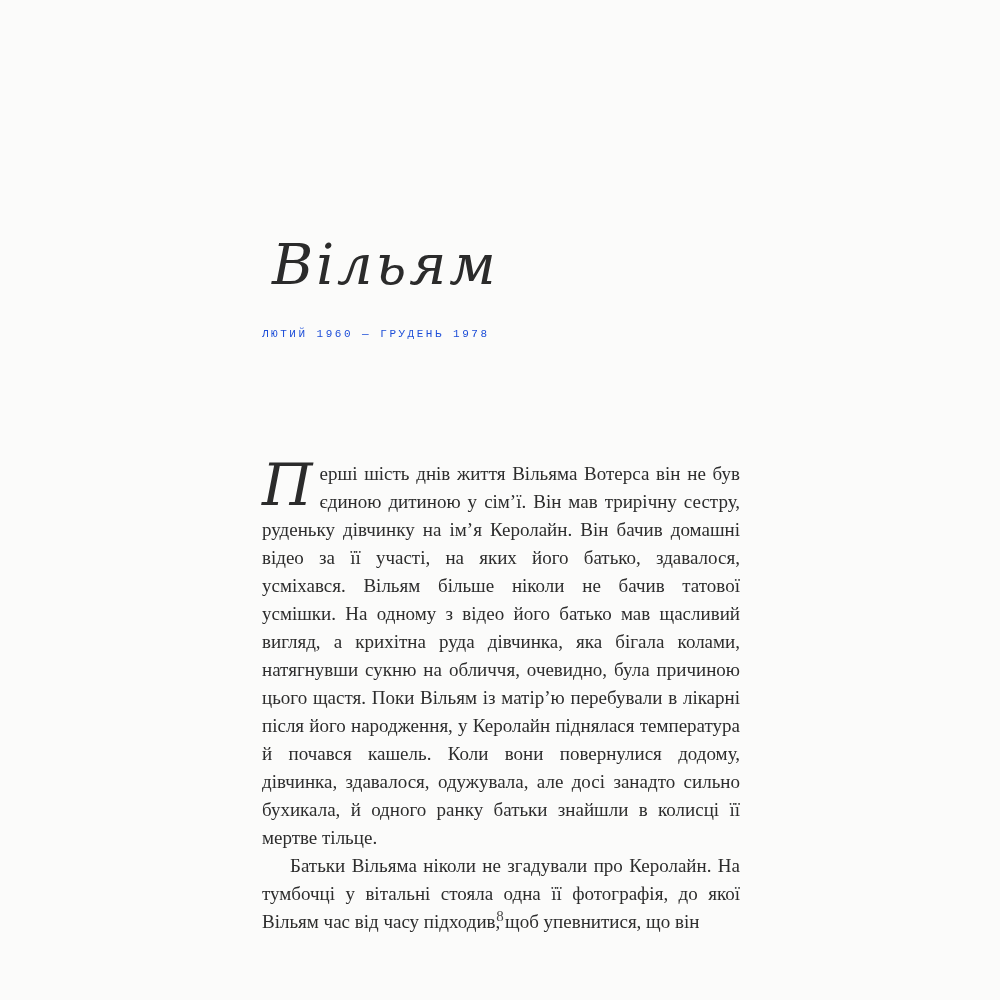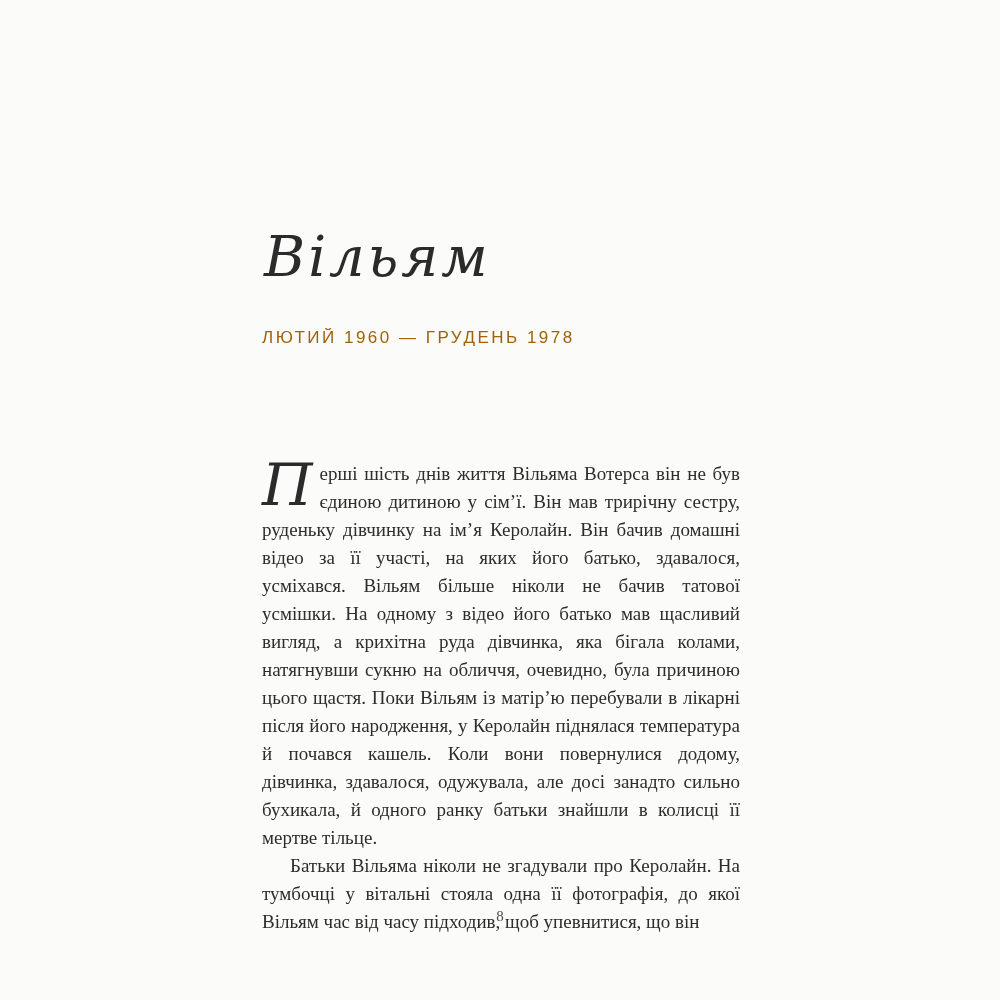--- a/index.html
+++ b/index.html
@@ -15,38 +15,38 @@
     width: 1000px;
     height: 1000px;
     background: #fbfbfa;
     font-family: "Liberation Serif", serif;
     color: #2d2d2d;
   }
   .chapter-title {
     position: absolute;
     left: 256px;
     top: 218px;
-    margin: 8px;
+    margin: 16px;
     font-family: "DejaVu Serif", serif;
     font-style: italic;
     font-weight: 400;
     font-size: 56px;
     line-height: 1.1;
     letter-spacing: 3px;
     color: #2b2b2b;
   }
   .date-range {
     position: absolute;
     left: 262px;
     top: 328px;
-    font-family: Liberation Sans, sans-serif;
-    font-size: 17px;
+    font-family: Liberation Mono, monospace;
+    font-size: 11px;
     text-transform: uppercase;
     letter-spacing: 2.5px;
-    color: #a16207;
+    color: #1d4ed8;
   }
   .body-text {
     position: absolute;
     left: 262px;
     top: 460px;
     width: 478px;
     font-size: 19px;
     line-height: 28px;
     text-align: justify;
     text-align-last: left;

